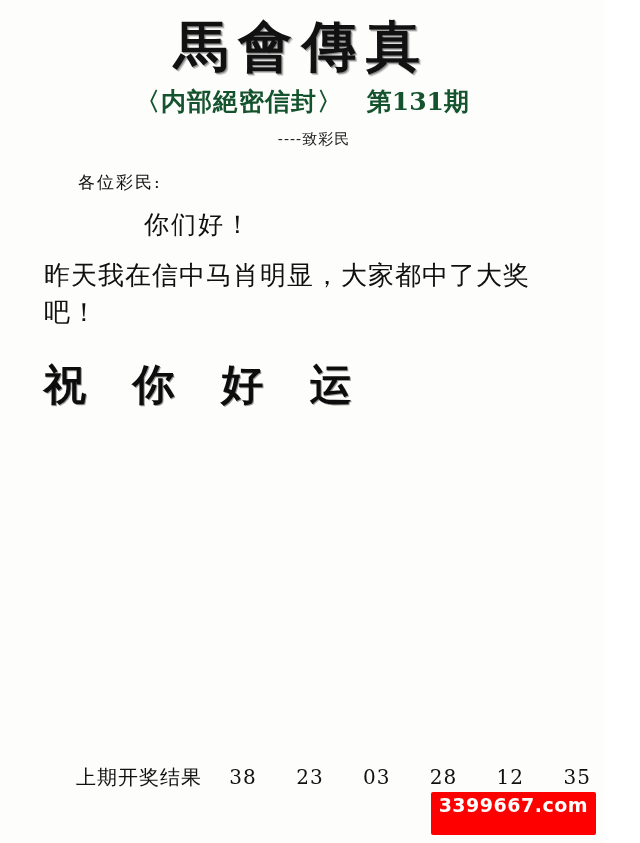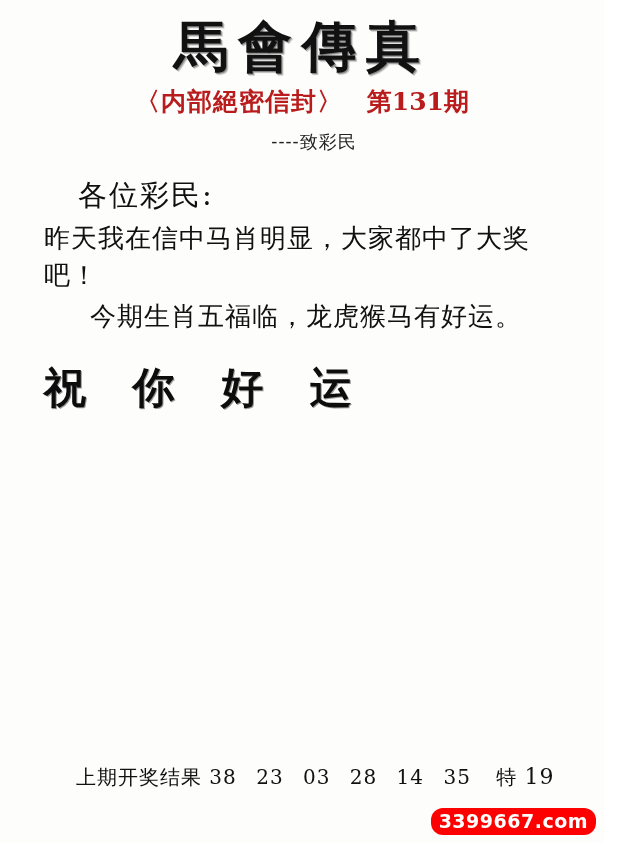--- a/index.html
+++ b/index.html
@@ -30,46 +30,46 @@
     letter-spacing: 10px;
     color: #111111;
     line-height: 1.05;
     text-shadow: 1px 1px 0 #888, 2px 2px 1px rgba(0,0,0,0.25);
   }
   .subtitle-row {
     margin-top: 10px;
     font-family: "DejaVu Serif", serif;
     font-size: 25px;
     font-weight: bold;
-    color: #b91c1c;
+    color: #14532d;
     letter-spacing: 1px;
   }
   .subtitle-row .issue {
     margin-left: 14px;
     letter-spacing: 0px;
   }
   .addressee {
     margin-top: 12px;
     font-family: "DejaVu Serif", serif;
-    font-size: 18px;
+    font-size: 15px;
     color: #222;
     letter-spacing: 1px;
     padding-left: 24px;
   }
 
   
   .body-wrap {
     padding: 22px 34px 0 44px;
     font-family: "DejaVu Serif", serif;
     color: #101010;
   }
   .greet {
-    font-size: 29px;
+    font-size: 17px;
     letter-spacing: 2px;
-    margin: 0 0 4px 34px;
+    margin: 0 0 14px 34px;
   }
   .greet2 {
     font-size: 25px;
     letter-spacing: 2px;
     margin: 0 0 16px 100px;
   }
   .para {
     font-size: 26px;
     line-height: 1.42;
     letter-spacing: 1px;
@@ -97,74 +97,74 @@
     right: 0;
     bottom: 52px;
     padding: 0 30px 0 76px;
     font-family: "DejaVu Serif", serif;
     font-size: 20px;
     color: #111;
     letter-spacing: 1px;
     white-space: nowrap;
   }
   .footer .label { margin-right: 0; }
-  .footer .nums span { margin-right: 12px; }
+  .footer .nums span { margin-right: 12px; margin-left: 20px; }
   .footer .special {
     margin-left: 6px;
   }
   .footer .special .sp-num {
     font-size: 22px;
   }
 
   
   .stamp {
     position: absolute;
     right: 8px;
     bottom: 8px;
     background: #ff0000;
     color: #ffffff;
     font-family: "DejaVu Sans", sans-serif;
     font-size: 19px;
     font-weight: bold;
     letter-spacing: 0.5px;
-    padding: 2px 8px 3px 8px;
-    border-radius: 12px;
+    padding: 2px 8px 19px 8px;
+    border-radius: 2px;
   }
 </style>
 </head>
 <body>
 
 <div class="page">
 
   <div class="title-wrap">
     <div class="main-title">馬會傳真</div>
     <div class="subtitle-row">
       <span>〈内部絕密信封〉</span>
       <span class="issue">第131期</span>
     </div>
     <div class="addressee">----致彩民</div>
   </div>
 
   <div class="body-wrap">
     <div class="greet">各位彩民:</div>
+    <div class="greet2">你们好！</div>
 
     <p class="para">昨天我在信中马肖明显，大家都中了大奖吧！</p>
-    <p class="para indent">今期生肖五福临，龙虎猴马有好运。</p>
 
     <div class="blessing">祝 你 好 运</div>
   </div>
 
   <div class="footer">
     <span class="label">上期开奖结果</span>
     <span class="nums">
       <span>38</span>
       <span>23</span>
       <span>03</span>
       <span>28</span>
-      <span>14</span>
+      <span>12</span>
       <span>35</span>
     </span>
     <span class="special">
       <span>特</span>
       <span class="sp-num">19</span>
     </span>
   </div>
 
   <div class="stamp" style="background: rgb(255, 0, 0);">3399667.com</div>
 

